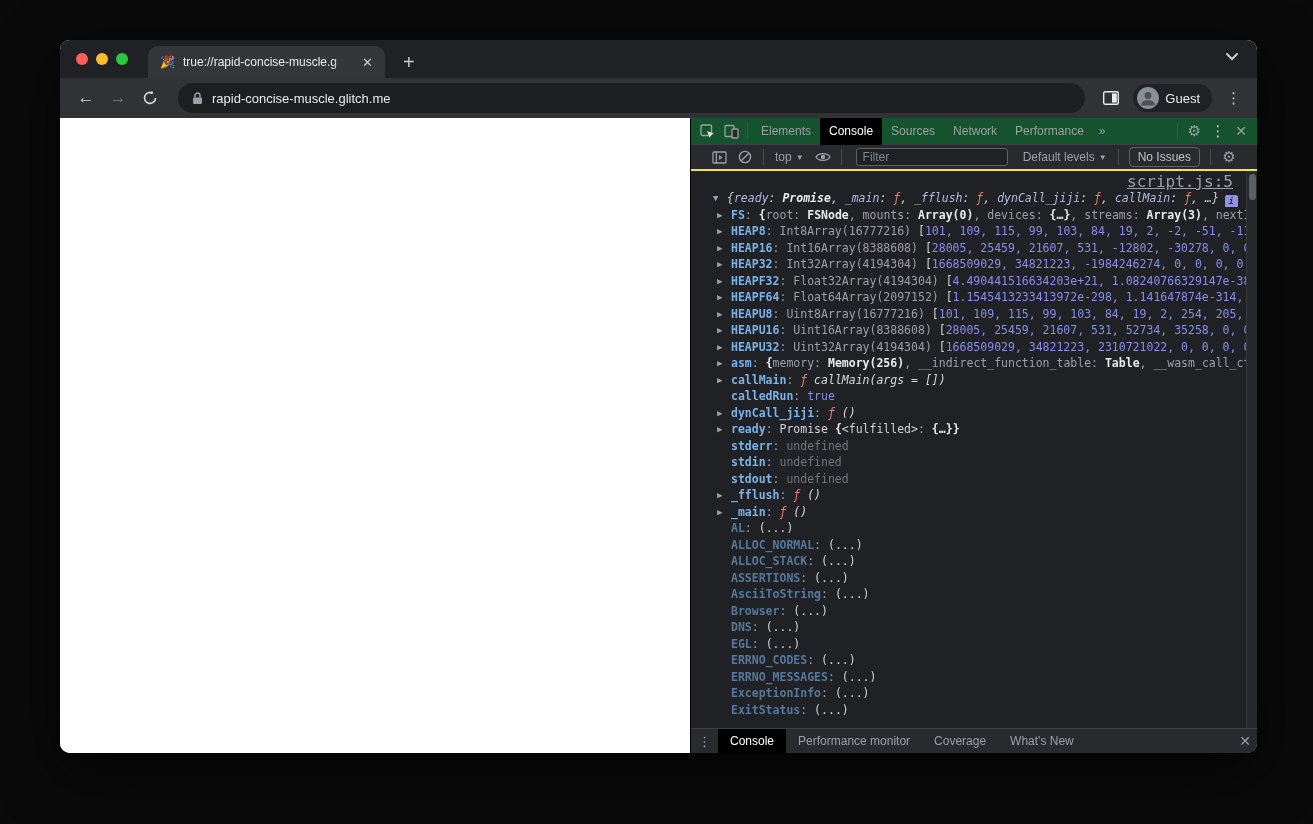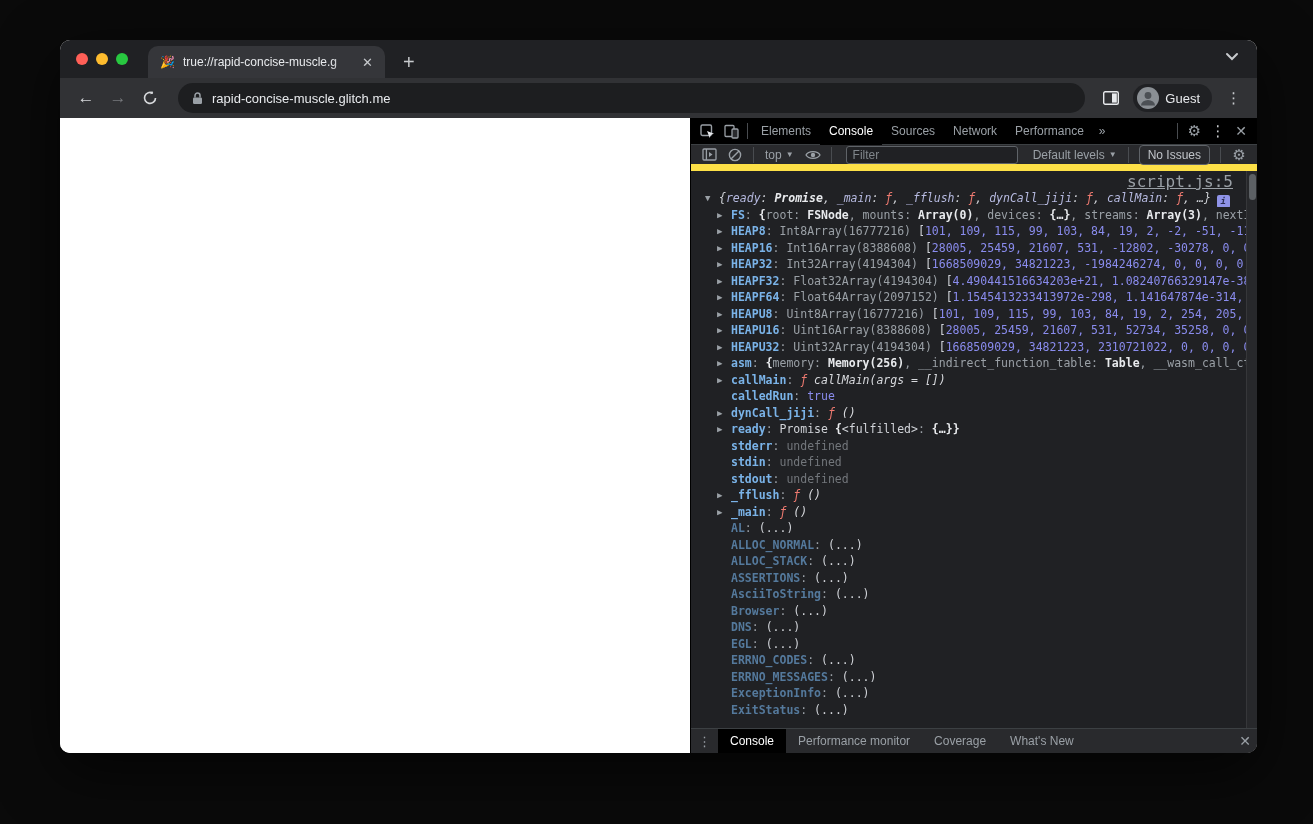--- a/index.html
+++ b/index.html
@@ -29,42 +29,42 @@
   .urlbar { flex:1; height:30px; margin:0 10px; background:#1d1e20; border-radius:15px; display:flex; align-items:center; padding:0 14px; color:#e8eaed; font-size:13px; gap:9px; }
   .guest { height:28px; background:#202124; border-radius:14px; display:flex; align-items:center; gap:6px; padding:0 12px 0 4px; color:#e8eaed; font-size:13px; margin:0 6px; }
   .kebab { color:#c7cacd; font-size:15px; padding:0 4px; letter-spacing:0; }
 
   
   .content { flex:1; display:flex; min-height:0; }
   .page { flex:1; background:#ffffff; }
 
   
   .devtools { width:567px; background:#202124; border-left:1px solid #000; display:flex; flex-direction:column; min-height:0; }
-  .dt-tabs { height:27px; background:#000000; border-bottom:1px solid #3c4043; display:flex; align-items:center; padding:0 4px; flex:0 0 auto; color:#9aa0a6; font-size:12px; }
+  .dt-tabs { height:27px; background:#14532d; border-bottom:1px solid #3c4043; display:flex; align-items:center; padding:0 4px; flex:0 0 auto; color:#9aa0a6; font-size:12px; }
   .iconbtn { width:24px; height:20px; display:flex; align-items:center; justify-content:center; flex:0 0 auto; }
   .vsep { width:1px; height:16px; background:#494c50; margin:0 4px; flex:0 0 auto; }
   .dt-tab { padding:0 9px; height:27px; display:flex; align-items:center; white-space:nowrap; }
   .dt-tab.active { background:#000; color:#ffffff; }
   .chev2 { font-size:12px; padding:0 6px; }
   .gear { font-size:15px; color:#9aa0a6; }
   .closex { color:#9aa0a6; font-size:14px; padding:0 6px; }
 
-  .dt-ctoolbar { height:26px; background:#292a2d; border-bottom:7px solid #fde047; display:flex; align-items:center; padding:0 6px; flex:0 0 auto; color:#9aa0a6; font-size:12px; gap:2px; }
+  .dt-ctoolbar { height:26px; background:#292a2d; border-bottom:2px solid #fde047; display:flex; align-items:center; padding:0 16px; flex:0 0 auto; color:#9aa0a6; font-size:12px; gap:2px; }
   .ctx { display:flex; align-items:center; gap:4px; padding:0 5px; white-space:nowrap; }
   .dd-arrow { font-size:8px; color:#9aa0a6; }
   .filter { flex:1; height:18px; margin:0 8px; background:#202124; border:1px solid #5f6368; border-radius:3px; color:#e8eaed; font-size:12px; padding:0 6px; outline:none; min-width:60px; }
   .filter::placeholder { color:#80868b; }
   .noissues { border:1px solid #5f6368; border-radius:4px; padding:2px 8px; color:#c0c4c9; white-space:nowrap; margin:0 4px; }
 
   
   .dt-console { flex:1; position:relative; overflow:hidden; background:#202124;
     font-family:"DejaVu Sans Mono", monospace; font-size:11.5px; line-height:16.5px; padding-top:4px; }
   .src-link { display:block; text-align:right; padding-right:24px; height:15px; line-height:14px;
     color:#9aa0a6; text-decoration:underline; font-size:16px; }
-  .crow { white-space:pre; overflow:hidden; padding-left:14px; height:16.5px; }
+  .crow { white-space:pre; overflow:hidden; padding-left:22px; height:16.5px; }
   .crow.ind { padding-left:26px; }
   .tw { display:inline-block; width:14px; color:#9aa0a6; font-size:9px; vertical-align:middle; }
   .preview span { font-style:italic; }
   .c-k { color:#7ab3e8; font-weight:bold; }
   .c-d { color:#54799c; font-weight:bold; }
   .c-n { color:#8a8cee; }
   .c-g { color:#9aa0a6; }
   .c-w { color:#e8eaed; font-weight:bold; }
   .c-p { color:#d0d3d8; }
   .c-f { color:#ee7a70; font-style:italic; }

